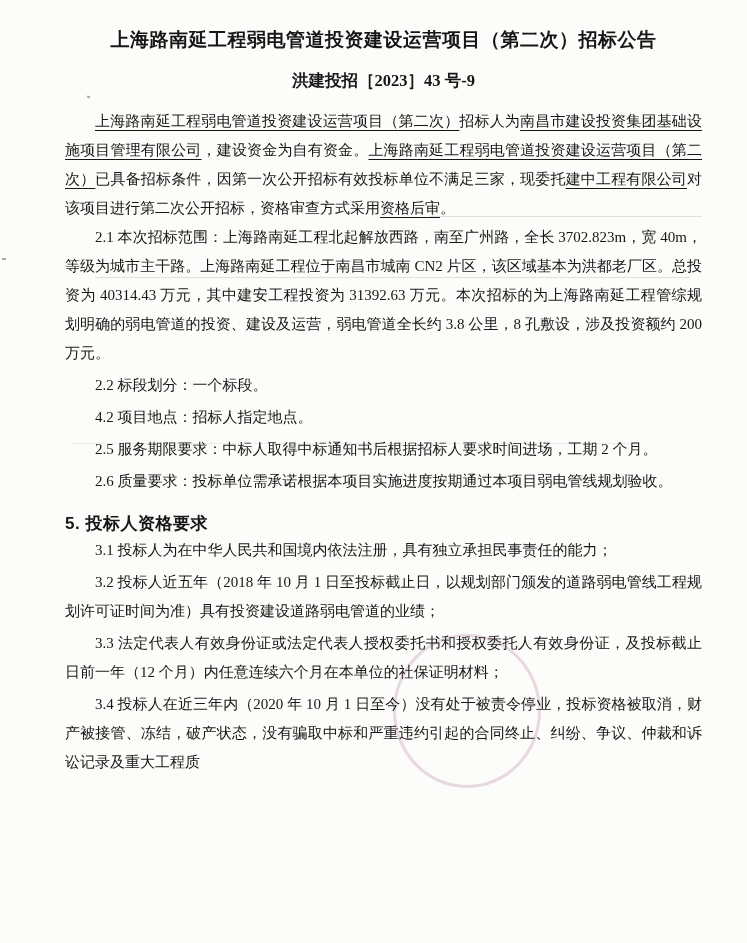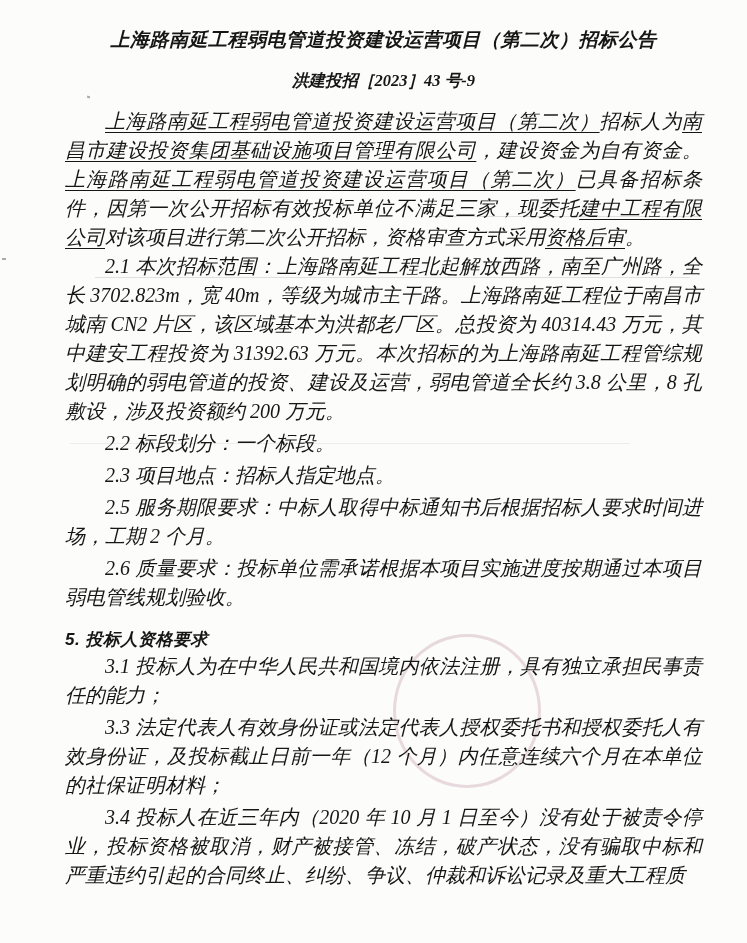--- a/index.html
+++ b/index.html
@@ -1,37 +1,36 @@
 <!DOCTYPE html>
 <html><head>
 <meta charset="utf-8">
 <style>
   html,body { margin:0; padding:0; }
   .page {
     position:relative; width:747px; height:943px;
     background:#fcfcfa; overflow:hidden;
     font-family:"Liberation Serif","DejaVu Serif",serif;
     color:#161616;
-    font-style:italic;
   }
   .content { position:absolute; left:65px; top:26px; width:637px; }
   .doc-title {
     margin:0; font-size:19px; font-weight:700; text-align:center;
     line-height:27px; letter-spacing:0.5px;
   }
   .doc-no {
     margin:16px 0 0; font-size:16.5px; font-weight:700;
     text-align:center; line-height:24px;
   }
   .sec-heading {
     margin:16px 0 0; font-family:"Liberation Sans","DejaVu Sans",sans-serif;
     font-size:17px; font-weight:700; line-height:24px; letter-spacing:0.5px;
   }
   .para {
-    margin:0 0 0; font-size:20px; line-height:29px;
+    margin:0 0 0; font-size:15px; line-height:29px;
     text-align:justify; text-indent:2em;
   }
   .para.tight { margin-top:3px; }
   .u { text-decoration:underline; text-underline-offset:4px; text-decoration-thickness:1px; }
   .seal {
     position:absolute; left:393px; top:634px; width:142px; height:148px;
     border:3px solid rgba(186,135,160,0.30); border-radius:50%;
     pointer-events:none; z-index:0;
   }
   .content { z-index:1; }
@@ -60,24 +59,25 @@
     <h1 class="doc-title">上海路南延工程弱电管道投资建设运营项目（第二次）招标公告</h1>
 
     <div class="doc-no">洪建投招［2023］43 号-9</div>
 
 
     <p class="para" style="margin-top:14px;"><span class="u">上海路南延工程弱电管道投资建设运营项目（第二次）</span><span>招标人为</span><span class="u">南昌市建设投资集团基础设施项目管理有限公司</span><span>，建设资金为自有资金。</span><span class="u">上海路南延工程弱电管道投资建设运营项目（第二次）</span><span>已具备招标条件，因第一次公开招标有效投标单位不满足三家，现委托</span><span class="u">建中工程有限公司</span><span>对该项目进行第二次公开招标，资格审查方式采用</span><span class="u">资格后审</span><span>。</span></p>
 
 
     <p class="para">2.1 本次招标范围：上海路南延工程北起解放西路，南至广州路，全长 3702.823m，宽 40m，等级为城市主干路。上海路南延工程位于南昌市城南 CN2 片区，该区域基本为洪都老厂区。总投资为 40314.43 万元，其中建安工程投资为 31392.63 万元。本次招标的为上海路南延工程管综规划明确的弱电管道的投资、建设及运营，弱电管道全长约 3.8 公里，8 孔敷设，涉及投资额约 200 万元。</p>
     <p class="para tight">2.2 标段划分：一个标段。</p>
-    <p class="para tight">2.3 项目地点：招标人指定地点。</p>
+    <p class="para tight">4.2 项目地点：招标人指定地点。</p>
     <p class="para tight">2.5 服务期限要求：中标人取得中标通知书后根据招标人要求时间进场，工期 2 个月。</p>
     <p class="para tight">2.6 质量要求：投标单位需承诺根据本项目实施进度按期通过本项目弱电管线规划验收。</p>
 
     <h2 class="sec-heading">5. 投标人资格要求</h2>
 
     <p class="para">3.1 投标人为在中华人民共和国境内依法注册，具有独立承担民事责任的能力；</p>
+    <p class="para tight">3.2 投标人近五年（2018 年 10 月 1 日至投标截止日，以规划部门颁发的道路弱电管线工程规划许可证时间为准）具有投资建设道路弱电管道的业绩；</p>
     <p class="para tight">3.3 法定代表人有效身份证或法定代表人授权委托书和授权委托人有效身份证，及投标截止日前一年（12 个月）内任意连续六个月在本单位的社保证明材料；</p>
     <p class="para tight">3.4 投标人在近三年内（2020 年 10 月 1 日至今）没有处于被责令停业，投标资格被取消，财产被接管、冻结，破产状态，没有骗取中标和严重违约引起的合同终止、纠纷、争议、仲裁和诉讼记录及重大工程质</p>
 
   </div>
 </div>
 
 </body></html>

